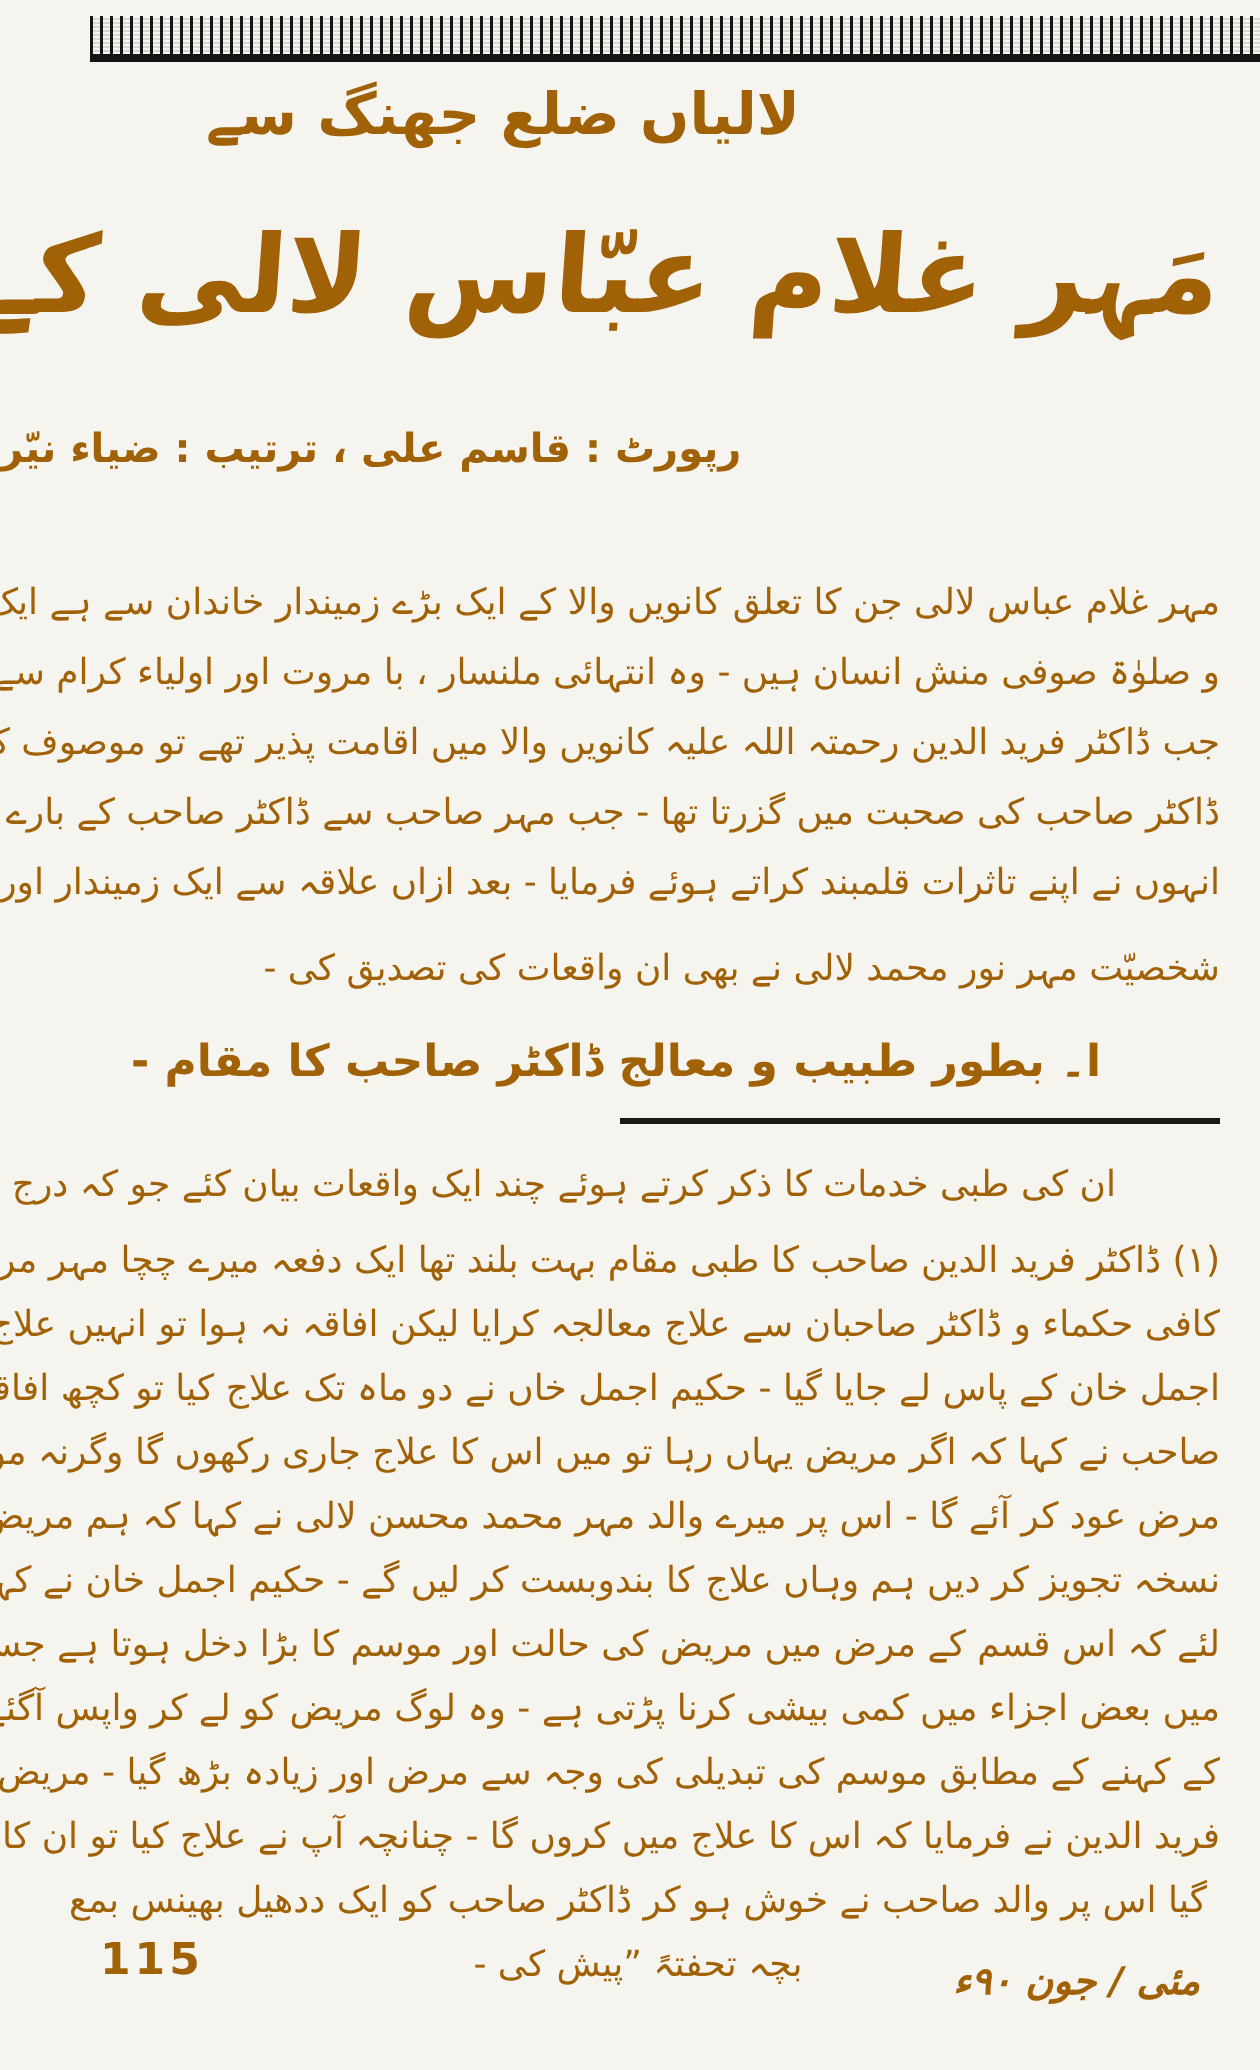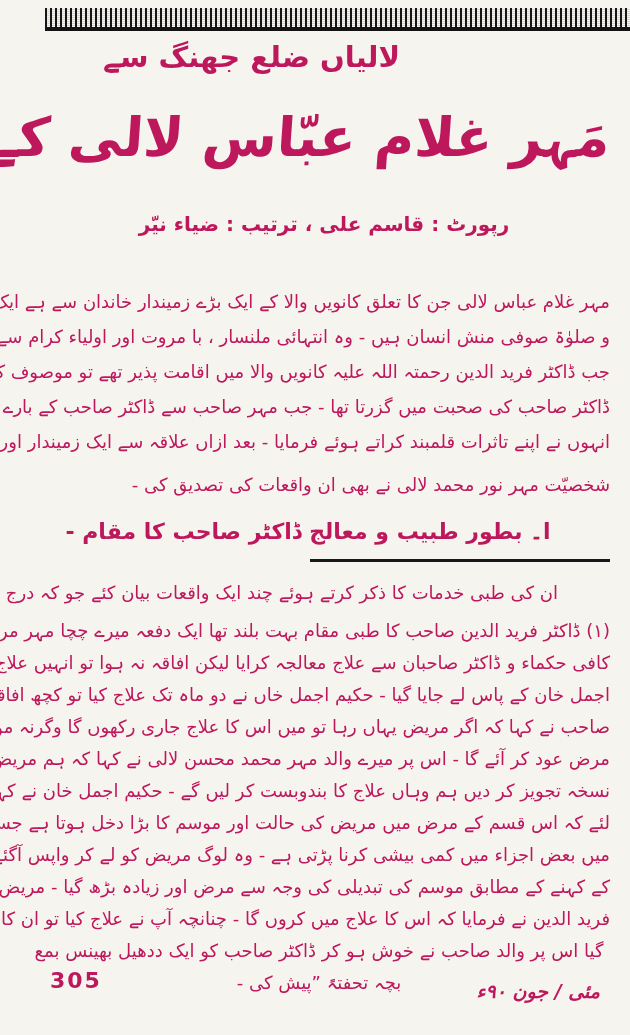--- a/index.html
+++ b/index.html
@@ -6,21 +6,21 @@
     margin: 0;
     padding: 0;
     background: #e8e6e1;
   }
   .page {
     position: relative;
     width: 630px;
     height: 1035px;
     margin: 0;
     background: #f6f4ef;
-    color: #be185d;
+    color: #a16207;
     font-family: "DejaVu Sans", sans-serif;
     direction: rtl;
     overflow: hidden;
     box-sizing: border-box;
   }
   
   .band {
     position: absolute;
     top: 8px;
     left: 45px;
@@ -50,25 +50,24 @@
     font-weight: bold;
     line-height: 108px;
     white-space: nowrap;
     transform: skewX(-4deg);
   }
   .byline {
     position: absolute;
     top: 212px;
     left: 0;
     right: 0;
-    text-align: center;
+    text-align: left;
     font-size: 20px;
     font-weight: bold;
     letter-spacing: 0.5px;
-    margin-left: 18px;
   }
   .article {
     position: absolute;
     top: 284px;
     right: 20px;
     left: 28px;
     font-size: 18px;
   }
   .jline {
     line-height: 35px;
@@ -166,17 +165,17 @@
       <div class="jline">نسخہ تجویز کر دیں ہم وہاں علاج کا بندوبست کر لیں گے - حکیم اجمل خان نے کہا ایسا ممکن نہیں اس</div>
       <div class="jline">لئے کہ اس قسم کے مرض میں مریض کی حالت اور موسم کا بڑا دخل ہوتا ہے جس کے پیش نظر ادویات</div>
       <div class="jline">میں بعض اجزاء میں کمی بیشی کرنا پڑتی ہے - وہ لوگ مریض کو لے کر واپس آگئے تو حکیم اجمل خان</div>
       <div class="jline">کے کہنے کے مطابق موسم کی تبدیلی کی وجہ سے مرض اور زیادہ بڑھ گیا - مریض کی حالت دیکھ کر ڈاکٹر</div>
       <div class="jline">فرید الدین نے فرمایا کہ اس کا علاج میں کروں گا - چنانچہ آپ نے علاج کیا تو ان کا مرض ہمیشہ کے لئے ختم ہو</div>
       <div class="lastline">گیا اس پر والد صاحب نے خوش ہو کر ڈاکٹر صاحب کو ایک ددھیل بھینس بمع بچہ تحفتہً ”پیش کی -</div>
     </div>
 
   </div>
 
-  <div class="footer-page-number">305</div>
+  <div class="footer-page-number">115</div>
 
   <div class="footer-issue">مئی / جون ۹۰ء</div>
 
 </div>
 
 </body></html>

